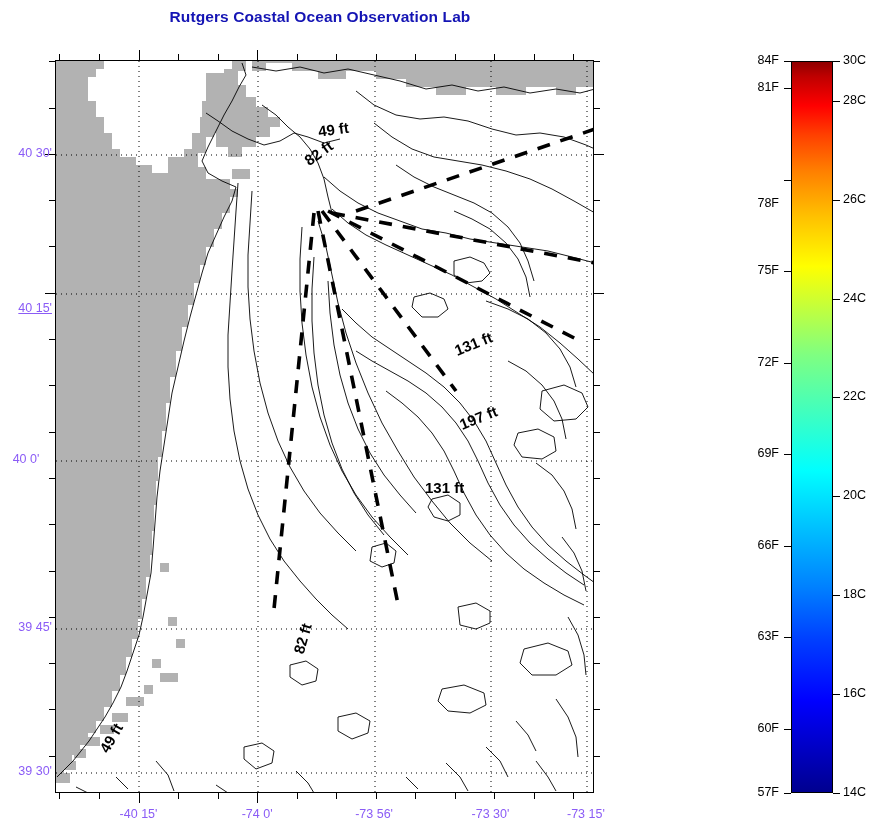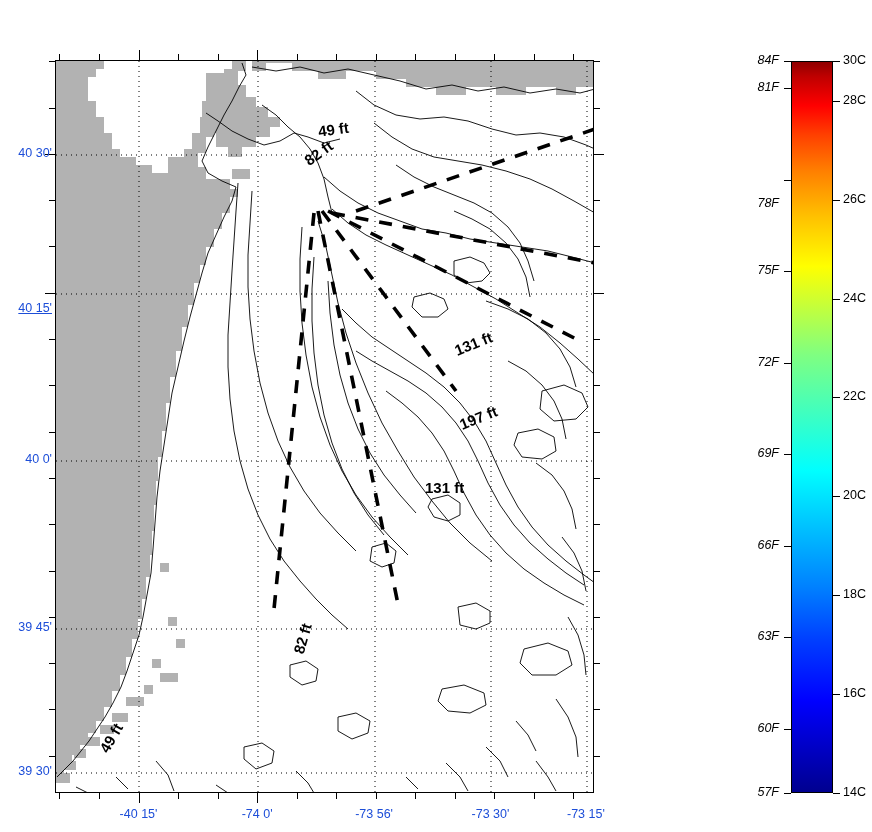--- a/index.html
+++ b/index.html
@@ -50,21 +50,21 @@
   .tick {
     position: absolute;
     background: #000;
   }
 
   
   .axis-label {
     position: absolute;
     font-family: "Liberation Sans", sans-serif;
     font-size: 12.5px;
-    color: #1d4ed8;
+    color: #8b5cf6;
     white-space: pre;
     user-select: none;
   }
   .ylab { text-align: right; }
   .xlab { text-align: center; }
 
   
   #colorbar-group { position: absolute; left: 791px; top: 61px; }
   #colorbar-bar {
     position: absolute;
@@ -93,39 +93,40 @@
   }
   .cb-tick { position: absolute; background: #000; height: 1px; width: 7px; }
   .cb-label {
     position: absolute;
     font-family: "Liberation Sans", sans-serif;
     font-size: 12.5px;
     color: #000;
     white-space: pre;
     user-select: none;
   }
-  .cb-label-left  { text-align: right; font-style: italic; }
+  .cb-label-left  { text-align: right; }
   .cb-label-right { text-align: left; }
 
   
   .depth-label {
     position: absolute;
     font-family: "Liberation Sans", sans-serif;
     font-weight: bold;
     font-size: 15px;
     color: #000;
     white-space: pre;
     user-select: none;
     transform-origin: left top;
   }
 </style>
 </head>
 <body>
 
 <div id="title-block">
+  <div id="title-line2">Rutgers Coastal Ocean Observation Lab</div>
 </div>
 
 <div id="map-figure">
   <svg id="map-svg" width="539" height="733" viewBox="0 0 539 733">
 
     <g>
 
       <path fill="#b2b2b2" stroke="none" d="
         M0,0 L48,0 L48,8 L40,8 L40,16 L32,16 L32,40 L40,40 L40,56 L48,56
         L48,72 L56,72 L56,88 L64,88 L64,96 L80,96 L80,104 L96,104 L96,112
@@ -347,21 +348,21 @@
     <div class="tick" style="left: 494px; top: 793px; width: 1px; height: 6px;"></div>
     <div class="tick" style="left: 534px; top: 54px; width: 1px; height: 6px;"></div>
     <div class="tick" style="left: 534px; top: 793px; width: 1px; height: 6px;"></div>
     <div class="tick" style="left: 573px; top: 54px; width: 1px; height: 6px;"></div>
     <div class="tick" style="left: 573px; top: 793px; width: 1px; height: 6px;"></div>
   </div>
 
 <div id="y-axis-labels">
     <div class="axis-label ylab" style="width: 52px; left: 0px; top: 145.824px;">40 30'</div>
     <div class="axis-label ylab" style="width: 52px; left: 0px; top: 301px; text-decoration: underline;">40 15'</div>
-    <div class="axis-label ylab" style="width: 52px; left: 0px; top: 451.851px;">40 0'</div>
+    <div class="axis-label ylab" style="width: 52px; left: 0px; top: 451.851px; text-align: center;">40 0'</div>
     <div class="axis-label ylab" style="width: 52px; left: 0px; top: 620.442px;">39 45'</div>
     <div class="axis-label ylab" style="width: 52px; left: 0px; top: 764.11px;">39 30'</div>
   </div>
 <div id="x-axis-labels">
     <div class="axis-label xlab" style="width: 80px; left: 98.545px; top: 807px;">-40 15'</div>
     <div class="axis-label xlab" style="width: 80px; left: 217.125px; top: 807px;">-74 0'</div>
     <div class="axis-label xlab" style="width: 80px; left: 334.088px; top: 807px;">-73 56'</div>
     <div class="axis-label xlab" style="width: 80px; left: 450.512px; top: 807px;">-73 30'</div>
     <div class="axis-label xlab" style="width: 80px; left: 545.915px; top: 807px;">-73 15'</div>
   </div>

